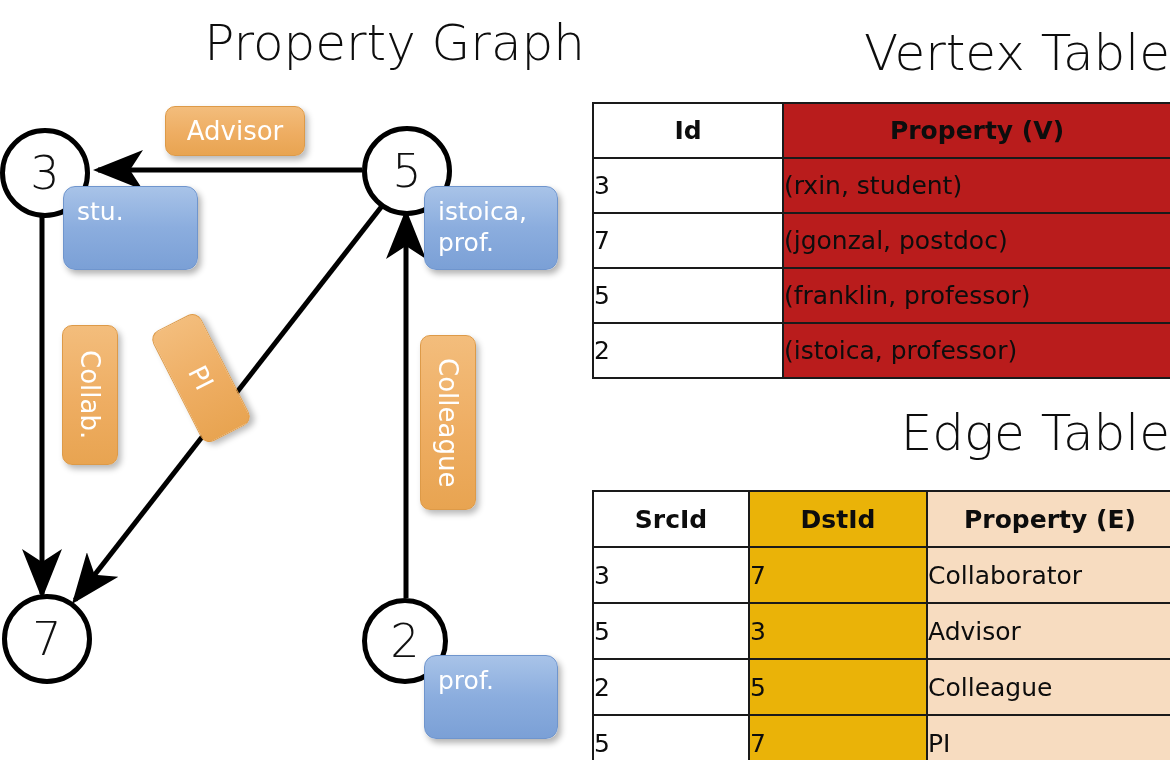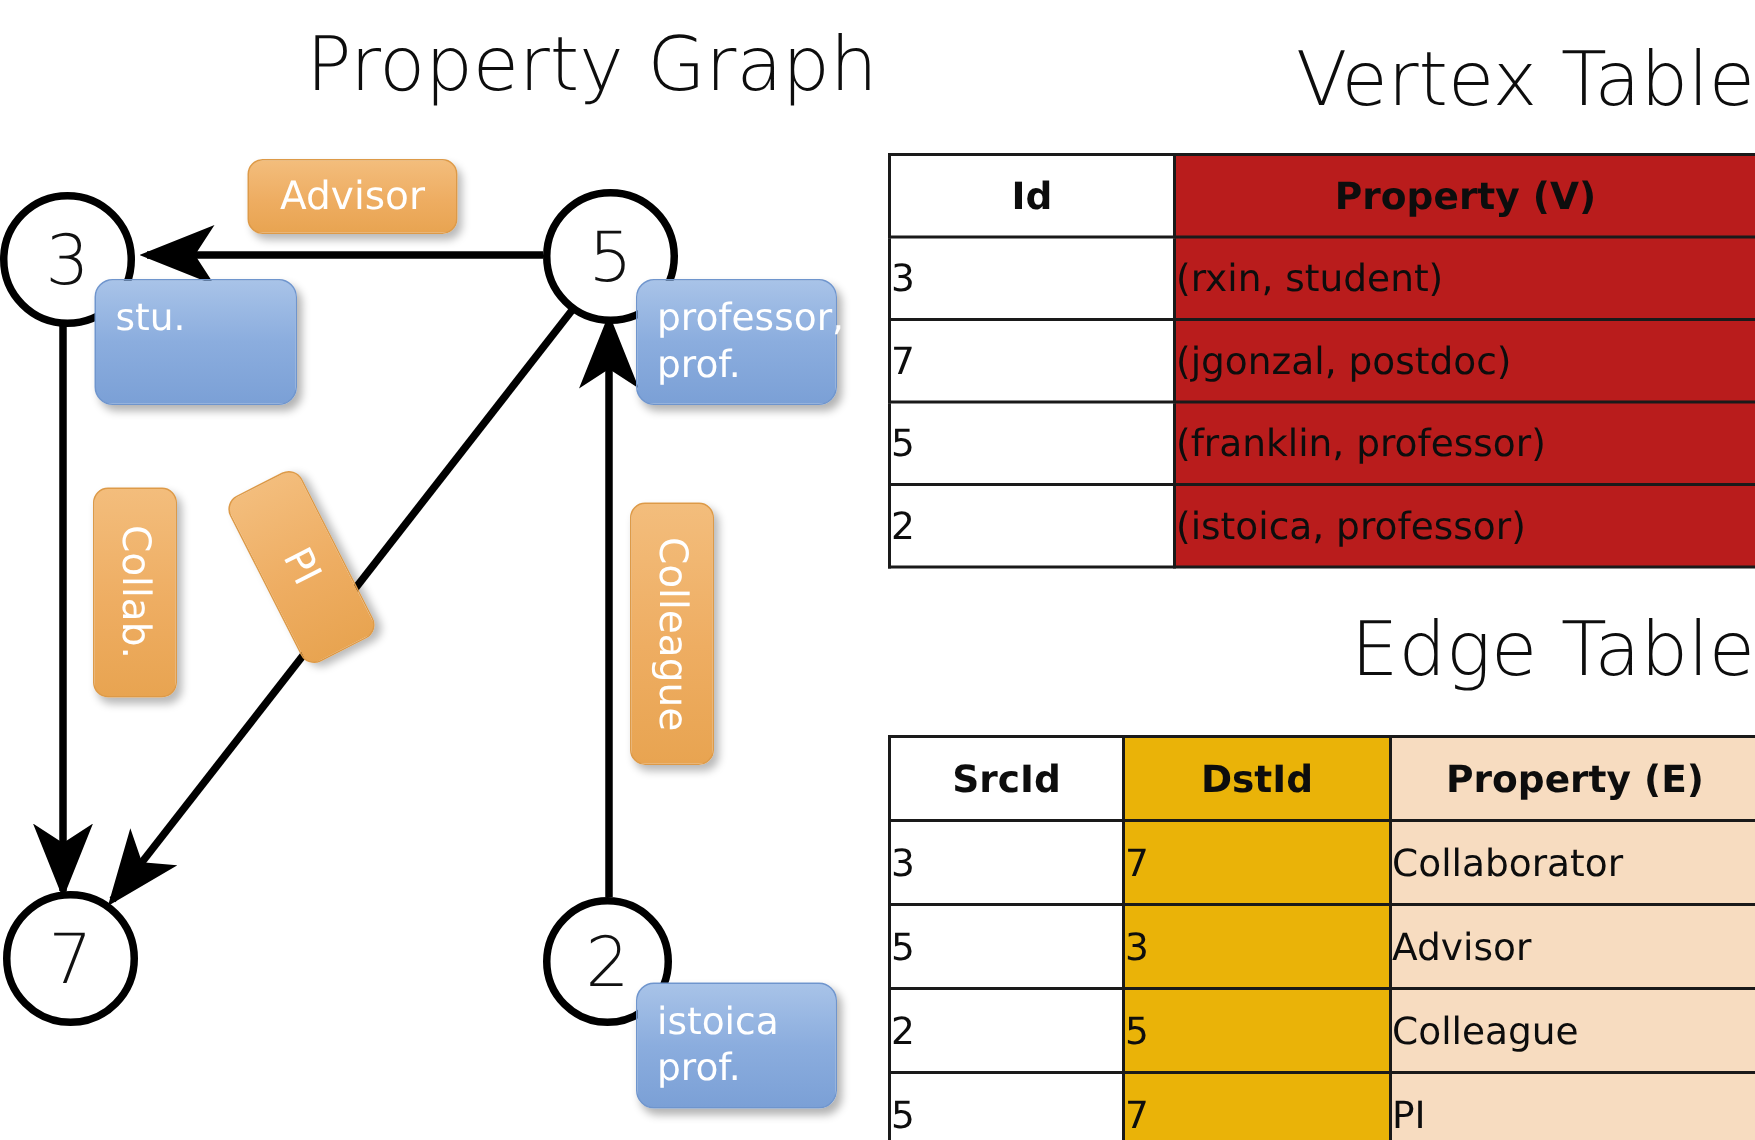--- a/index.html
+++ b/index.html
@@ -152,25 +152,24 @@
     <span>7</span>
   </div>
   <div class="node-circle" style="left:362px; top:598px; width:86px; height:86px;">
     <span>2</span>
   </div>
 
   <div class="prop-box" style="left:63px; top:186px; width:135px; height:84px;">
     <span>stu.</span>
   </div>
   <div class="prop-box" style="left:424px; top:186px; width:134px; height:84px;">
-    <span>professor,</span>
+    <span>istoica,</span>
     <span>prof.</span>
   </div>
   <div class="prop-box" style="left:424px; top:655px; width:134px; height:84px;">
-    <span>istoica</span>
     <span>prof.</span>
   </div>
 
   <div class="edge-label" style="left:165px; top:106px; width:140px; height:50px;">
     <span>Advisor</span>
   </div>
 
   <div class="edge-label vert-rl" style="left:62px; top:325px; width:56px; height:140px;">
     <span>Collab.</span>
   </div>

